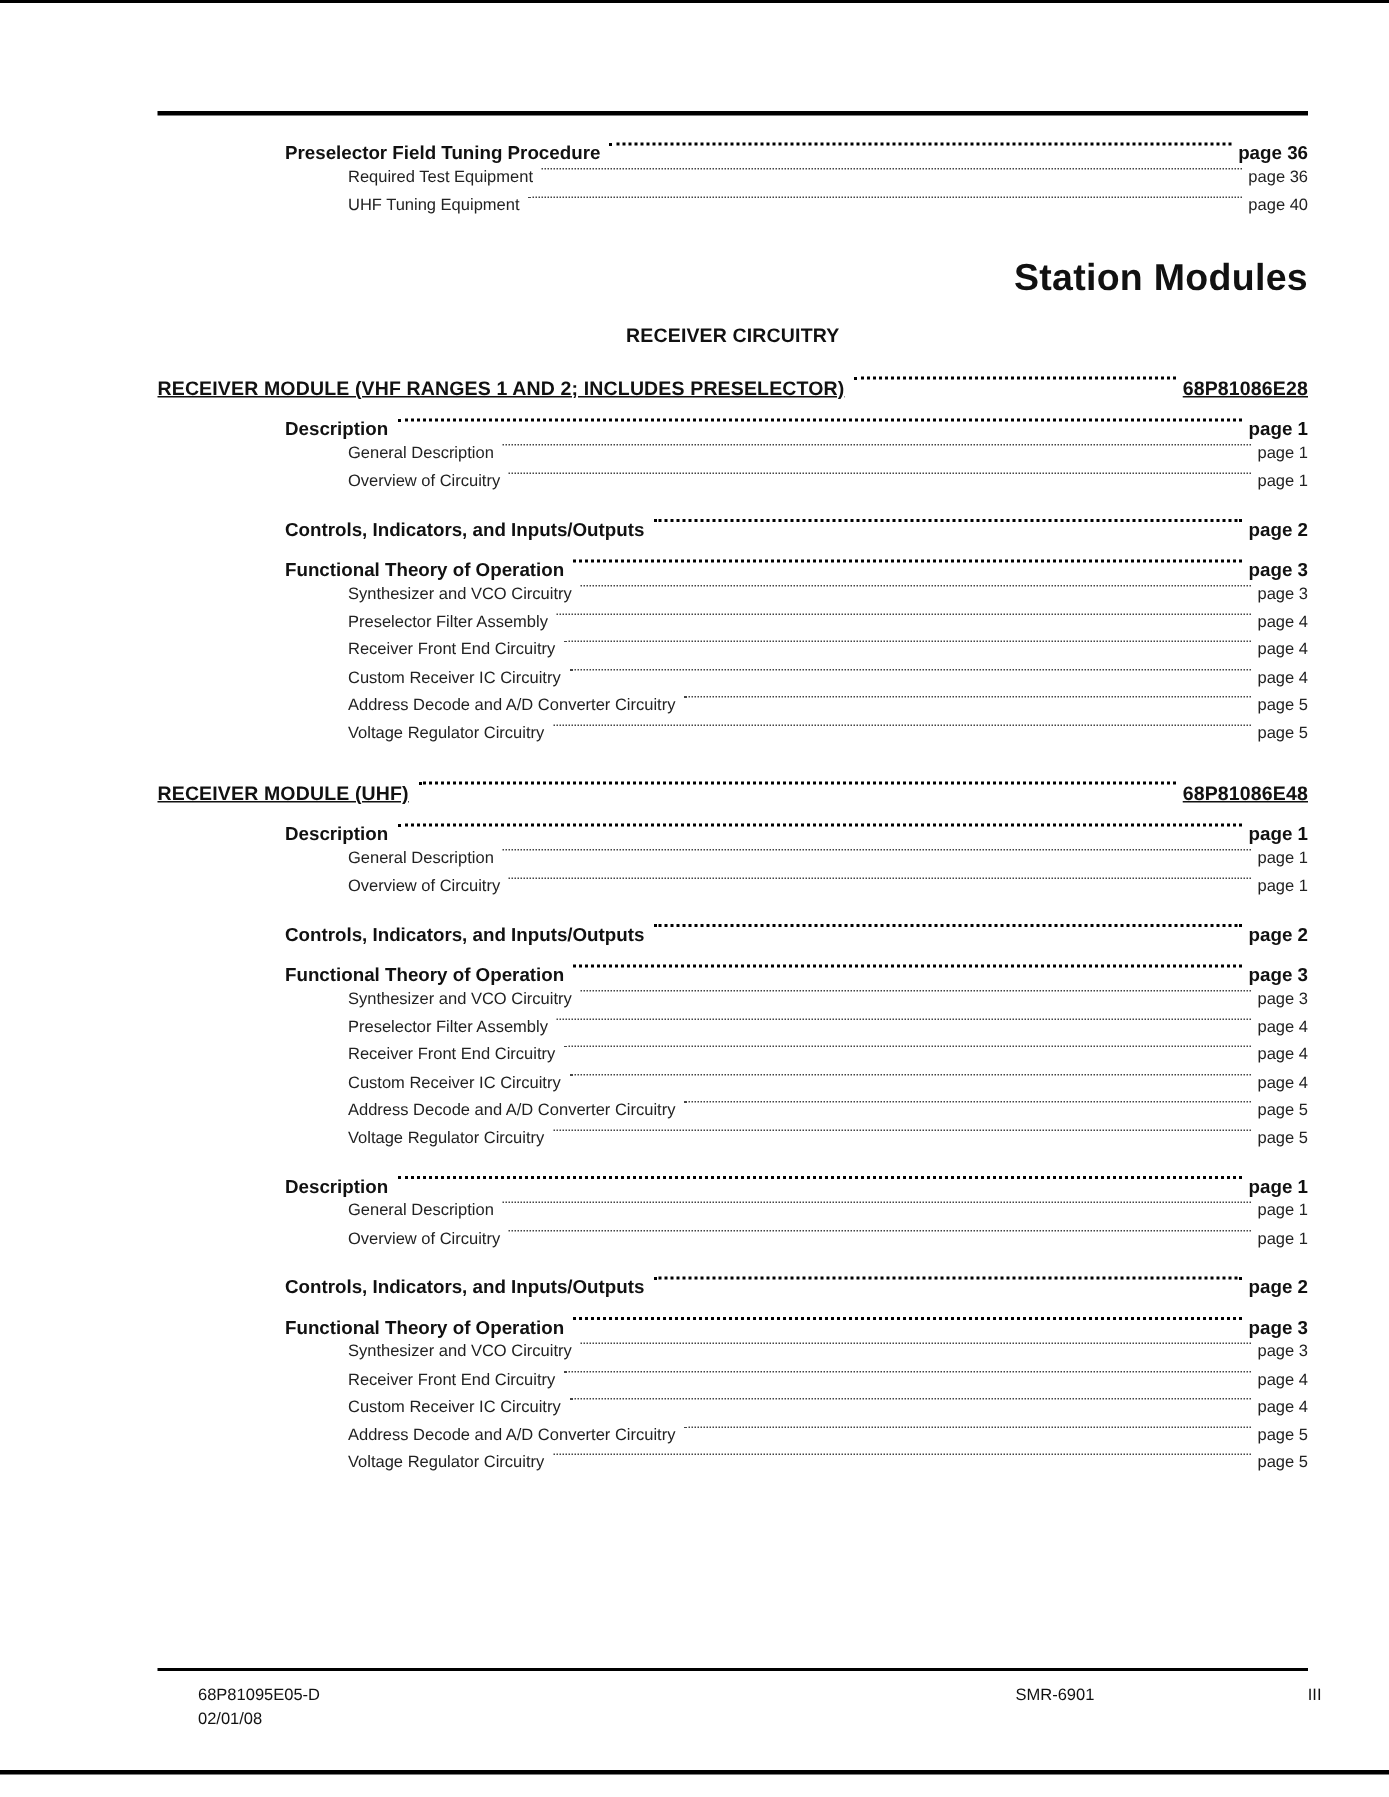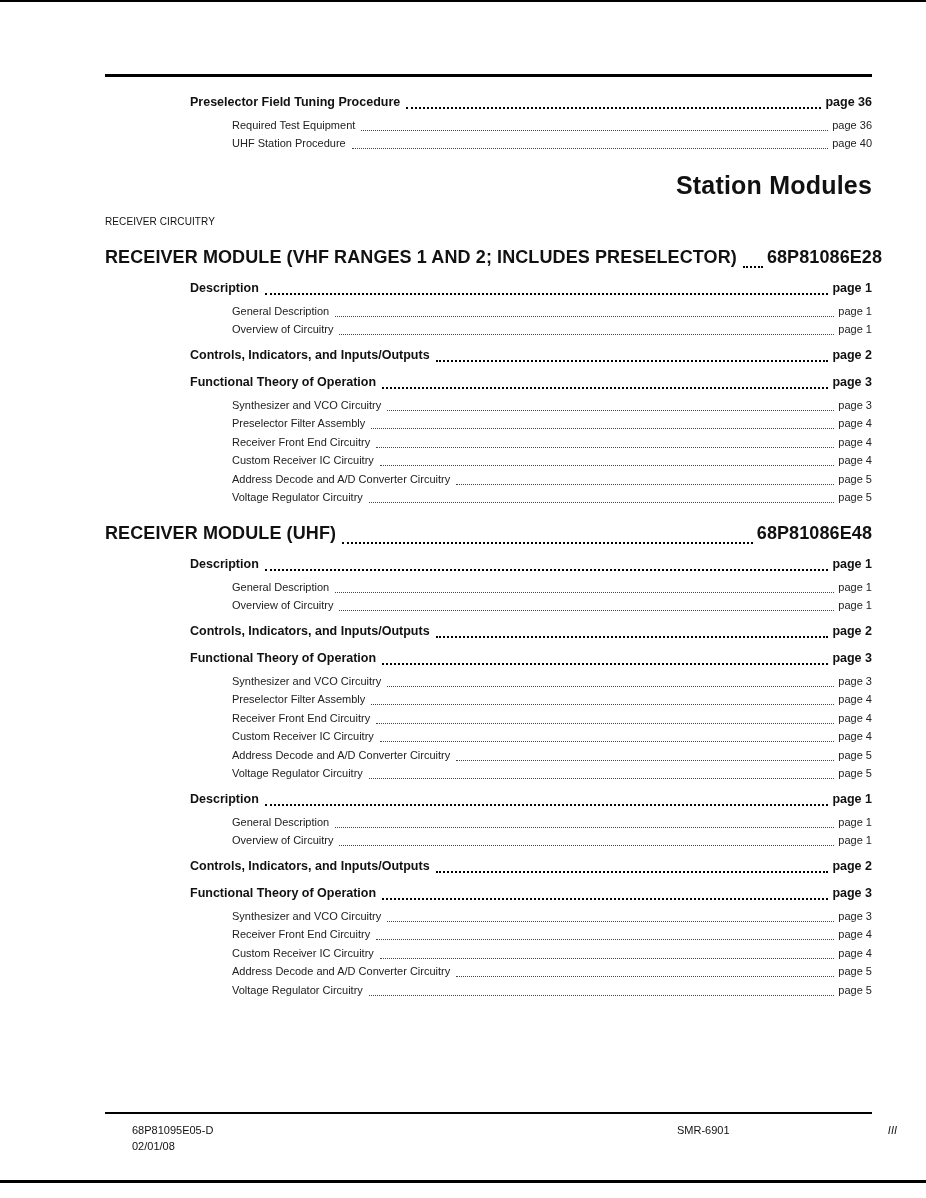--- a/index.html
+++ b/index.html
@@ -11,54 +11,55 @@
     position: relative;
     overflow: hidden;
   }
   .edge-top    { position: absolute; left: 0; top: 0; width: 926px; height: 2px; background: #000; }
   .edge-bottom { position: absolute; left: 0; top: 1180px; width: 926px; height: 3px; background: #000; }
 
   .content { position: absolute; left: 105px; top: 74px; width: 767px; }
   .top-rule { height: 3px; background: #000; margin-bottom: 18px; }
 
   
-  .row { display: flex; align-items: flex-end; }
+  .row { display: flex; align-items: flex-start; }
   .row .lbl { white-space: nowrap; }
   .row .pg  { white-space: nowrap; }
   .row .leader { flex: 1 1 auto; margin: 0 4px 0 6px; min-width: 20px; }
 
-  .lv1 { font-weight: bold; font-size: 18px; margin-top: 20px; letter-spacing: 0.1px; }
+  .lv1 { font-weight: bold; font-size: 13px; margin-top: 20px; letter-spacing: 0.1px; text-decoration: underline; }
   .lv1 .leader { border-bottom: 2.5px dotted #000; }
 
   .lv2 { font-weight: bold; font-size: 12.5px; margin-top: 13px; margin-left: 85px; margin-bottom: 3px; }
   .lv2 .leader { border-bottom: 2.5px dotted #000; }
 
   .lv3 { font-size: 11px; margin-left: 127px; height: 18.5px; color: #222; }
   .lv3 .leader { border-bottom: 1.5px dotted #444; }
 
   .page-title {
     text-align: right;
     font-size: 25px;
     font-weight: bold;
     margin: 22px 0 10px 0;
     letter-spacing: 0.2px;
   }
   .section-heading {
-    font-size: 10px;
-    font-weight: normal;
+    font-size: 13px;
+    font-weight: bold;
     margin-top: 16px;
     letter-spacing: 0.1px;
+    text-align: center;
   }
 
   
   .footer-rule { position: absolute; left: 105px; top: 1112px; width: 767px; height: 2px; background: #000; }
   .footer { position: absolute; left: 105px; top: 1122px; width: 767px; height: 44px; font-size: 11px; color: #111; margin-left: 25px; }
   .footer .f-left   { position: absolute; left: 2px; top: 0; line-height: 16px; }
   .footer .f-center { position: absolute; left: 547px; top: 2px; }
-  .footer .f-right  { position: absolute; right: 0; top: 2px; font-style: italic; }
+  .footer .f-right  { position: absolute; right: 16px; top: 2px; }
 </style>
 </head>
 <body>
 
 <div class="edge-top"></div>
 
 <div class="content">
   <div class="top-rule"></div>
 
   <div id="top-toc">
@@ -66,21 +67,21 @@
         <span class="lbl">Preselector Field Tuning Procedure</span>
         <span class="leader"></span>
         <span class="pg">page 36</span>
       </div>
       <div class="row lv3">
         <span class="lbl">Required Test Equipment</span>
         <span class="leader"></span>
         <span class="pg">page 36</span>
       </div>
       <div class="row lv3">
-        <span class="lbl">UHF Station Procedure</span>
+        <span class="lbl">UHF Tuning Equipment</span>
         <span class="leader"></span>
         <span class="pg">page 40</span>
       </div>
     </div>
 
   <div class="page-title">Station Modules</div>
 
   <div class="section-heading">RECEIVER CIRCUITRY</div>
 
   <div id="toc">

